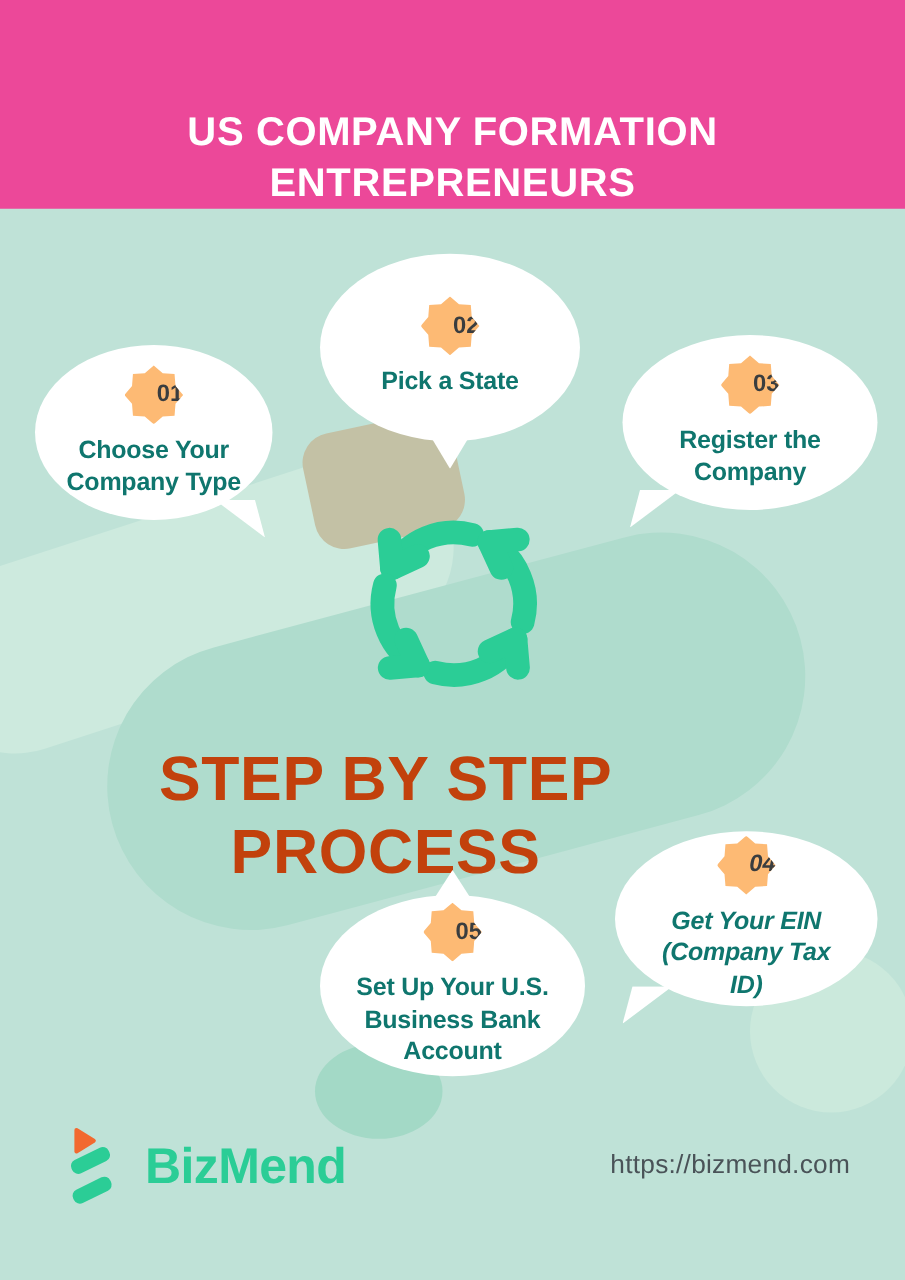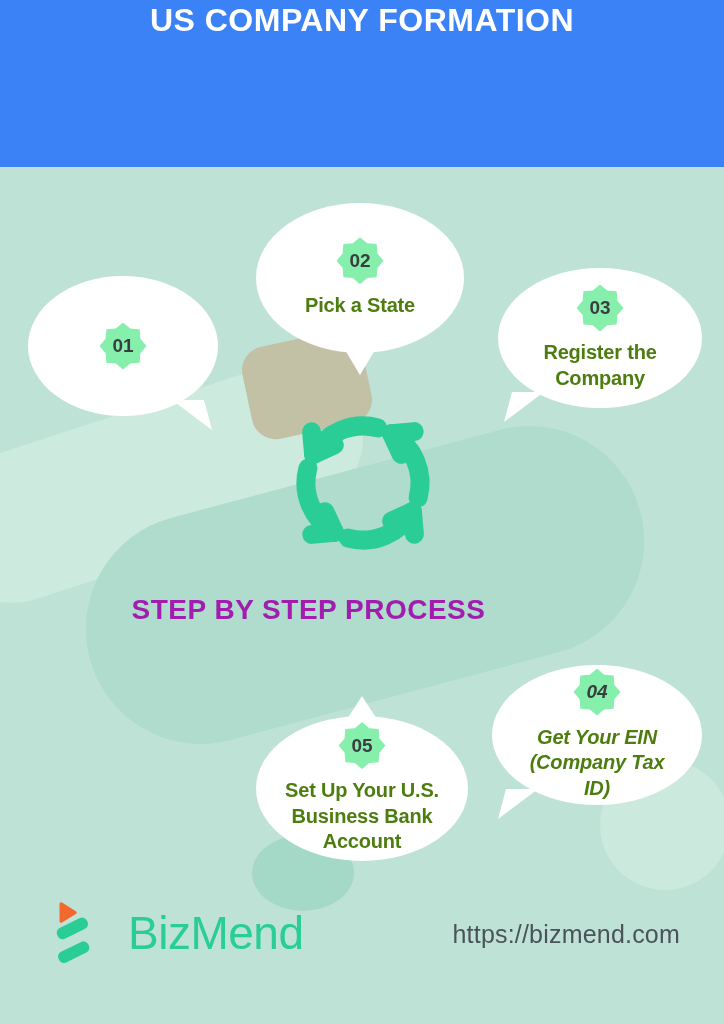--- a/index.html
+++ b/index.html
@@ -3,53 +3,53 @@
 <meta charset="utf-8">
 <style>
   html,body{margin:0;padding:0;background:#bfe2d7;}
   .poster{
     position:relative;width:724px;height:1024px;overflow:hidden;
     background:#bfe2d7;font-family:"Liberation Sans",sans-serif;
   }
   
   .header{
     position:absolute;left:0;top:0;width:724px;height:167px;
-    background:#3b82f6;display:flex;align-items:flex-start;justify-content:center;z-index:6;
+    background:#ec4899;display:flex;align-items:flex-end;justify-content:center;z-index:6;
   }
   .header h1{
     margin:0;text-align:center;color:#ffffff;font-size:32px;line-height:1.28;
     font-weight:800;letter-spacing:.5px;
   }
   .header h1 span{display:block;}
   
   .shape{position:absolute;z-index:1;}
   .shape-highlight{left:-70px;top:408px;width:440px;height:150px;background:#cdeade;border-radius:90px;transform:rotate(-18deg);}
   .shape-band{left:80px;top:470px;width:570px;height:230px;background:#afdccd;border-radius:115px;transform:rotate(-15deg);}
   .shape-tan{left:246px;top:338px;width:122px;height:94px;background:#c3c1a5;border-radius:24px;transform:rotate(-12deg);}
   .shape-drip{left:252px;top:835px;width:102px;height:76px;background:#a3d9c6;border-radius:50%;}
   .shape-circle{left:600px;top:760px;width:130px;height:130px;background:#cbe9dc;border-radius:50%;}
   
   .cycle{position:absolute;left:268px;top:388px;width:190px;height:190px;z-index:2;}
   
   .main-title{
     position:absolute;left:0;top:594px;width:617px;text-align:center;z-index:3;
-    font-size:28px;font-weight:800;color:#a21caf;letter-spacing:.5px;
+    font-size:50px;font-weight:800;color:#c2410c;letter-spacing:.5px;
   }
   
   .bubble{
     position:absolute;background:#ffffff;border-radius:50%;z-index:4;
     display:flex;flex-direction:column;align-items:center;justify-content:center;
     text-align:center;gap:9px;
   }
   .bubble .label{
-    font-size:20px;font-weight:700;color:#4d7c0f;line-height:1.28;letter-spacing:-.2px;
+    font-size:20px;font-weight:700;color:#0f766e;line-height:1.28;letter-spacing:-.2px;
   }
   .badge{
-    width:47px;height:47px;background:#86efac;flex:0 0 auto;
-    display:flex;align-items:center;justify-content:center;
+    width:47px;height:47px;background:#fdba74;flex:0 0 auto;
+    display:flex;align-items:center;justify-content:flex-end;
     clip-path:polygon(50% 0%,65.3% 13%,85.4% 14.6%,87% 34.7%,100% 50%,87% 65.3%,85.4% 85.4%,65.3% 87%,50% 100%,34.7% 87%,14.6% 85.4%,13% 65.3%,0% 50%,13% 34.7%,14.6% 14.6%,34.7% 13%);
   }
   .badge-num{font-size:19px;font-weight:800;color:#3a3d3f;}
   .tail{position:absolute;background:#ffffff;}
   .tail-br{width:40px;height:30px;right:6px;bottom:-14px;clip-path:polygon(0 0,80% 0,100% 100%);}
   .tail-bl{width:40px;height:30px;left:6px;bottom:-14px;clip-path:polygon(20% 0,100% 0,0 100%);}
   .tail-bc{width:36px;height:30px;left:50%;margin-left:-18px;bottom:-22px;clip-path:polygon(0 0,100% 0,50% 100%);}
   .tail-tc{width:36px;height:28px;left:50%;margin-left:-18px;top:-20px;clip-path:polygon(0 100%,100% 100%,50% 0);}
   .b1{left:28px;top:276px;width:190px;height:140px;}
   .b1 .label{max-width:152px;}
@@ -60,60 +60,62 @@
   .b4 .label{max-width:152px;}
   .b5{left:256px;top:716px;width:212px;height:145px;}
   .b5 .label{max-width:176px;}
   .b6{left:30px;top:666px;width:202px;height:140px;}
   .b6 .label{max-width:146px;}
   
   .footer-logo{
     position:absolute;left:50px;top:900px;height:66px;z-index:5;
     display:flex;align-items:center;gap:12px;
   }
-  .brand-word{font-size:46px;font-weight:400;color:#2bcd96;letter-spacing:-.5px;margin-left:12px;}
+  .brand-word{font-size:40px;font-weight:700;color:#2bcd96;letter-spacing:-.5px;}
   .footer-url{
     position:absolute;right:44px;top:920px;z-index:5;
-    font-size:25px;color:#4a5358;letter-spacing:.2px;
+    font-size:21px;color:#4a5358;letter-spacing:.2px;
   }
 </style>
 </head>
 <body>
 
 <div class="poster">
 
   <div class="shape shape-highlight"></div>
   <div class="shape shape-band"></div>
   <div class="shape shape-tan"></div>
   <div class="shape shape-drip"></div>
   <div class="shape shape-circle"></div>
 
   <div class="header">
     <h1>
       <span>US COMPANY FORMATION</span>
+      <span>ENTREPRENEURS</span>
     </h1>
   </div>
 
   <svg class="cycle" viewBox="0 0 200 200" aria-hidden="true">
     <g id="arw" fill="none" stroke="#2bcd96" stroke-width="20" stroke-linecap="round" stroke-linejoin="round">
       <path d="M115.5 42 A60 60 0 0 0 48 70"></path>
       <polyline points="69.8,59.9 48,70 45.9,46.1"></polyline>
     </g>
     <use href="#arw" transform="rotate(90 100 100)"></use>
     <use href="#arw" transform="rotate(180 100 100)"></use>
     <use href="#arw" transform="rotate(270 100 100)"></use>
   </svg>
 
   <div class="main-title">STEP BY STEP PROCESS</div>
 
   <div class="bubble b1">
     <span class="tail tail-br"></span>
     <span class="badge">
       <span class="badge-num">01</span>
     </span>
+    <div class="label">Choose Your Company Type</div>
   </div>
 
   <div class="bubble b2">
     <span class="tail tail-bc"></span>
     <span class="badge">
       <span class="badge-num">02</span>
     </span>
     <div class="label">Pick a State</div>
   </div>
 

